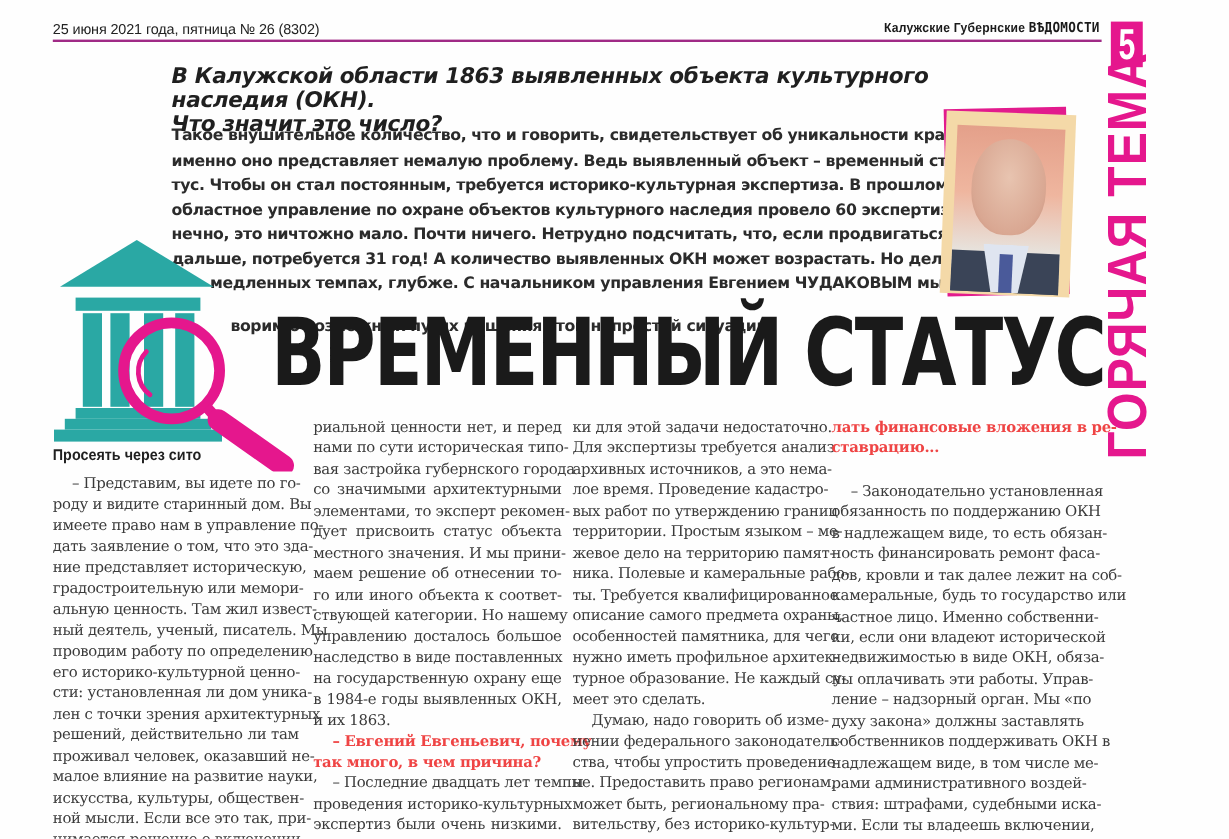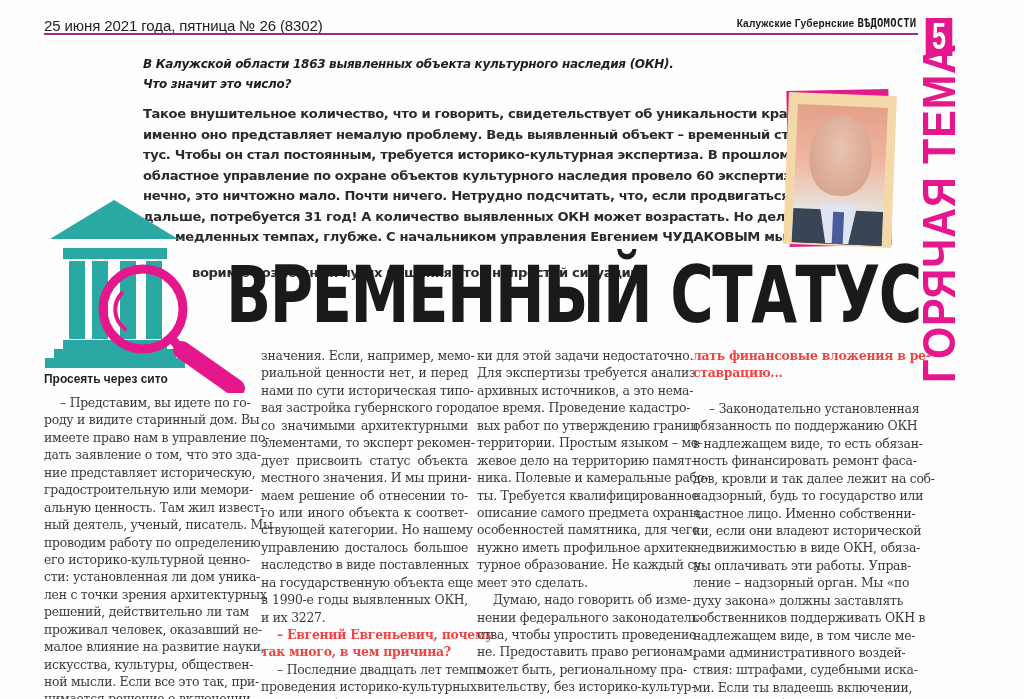--- a/index.html
+++ b/index.html
@@ -6,21 +6,21 @@
     body {
       width: 1024px; height: 699px; overflow: hidden; position: relative;
       background: #fefefe; color: #2a2a2a;
       font-family: "DejaVu Serif", serif;
     }
     .abs { position: absolute; }
 
     
     .hdr-date {
       left: 44px; top: 17px; font-family: "Liberation Sans", sans-serif;
-      font-size: 15px; color: #222; letter-spacing: -0.1px;
+      font-size: 12px; color: #222; letter-spacing: -0.1px;
     }
     .hdr-line { left: 44px; top: 33px; width: 874px; height: 2px; background: #a02a86; }
     .hdr-title {
       right: 108px; top: 16px; font-family: "Liberation Sans", sans-serif;
       font-size: 11px; font-weight: bold; color: #1a1a1a; letter-spacing: 0.2px;
       transform: scaleX(0.92); transform-origin: right center;
     }
     .hdr-title b { font-family: "DejaVu Sans Mono", monospace; font-size: 11.5px; }
     .page-box {
       left: 920px; top: 18px; width: 38px; height: 38px; background: #e5178d;
@@ -36,21 +36,21 @@
       transform: translate(-50%, -50%) rotate(-90deg) scaleX(0.9);
       white-space: nowrap; color: #e5178d;
       font-family: "Liberation Sans", sans-serif; font-weight: bold;
       font-size: 46px; letter-spacing: 1px; line-height: 42px;
     }
 
     
     .lead-q {
       left: 143px; top: 54px; width: 680px;
       font-family: "DejaVu Sans", sans-serif; font-style: italic; font-weight: bold;
-      font-size: 12px; line-height: 20px; color: #1f1f1f; letter-spacing: -0.3px;
+      font-size: 18px; line-height: 20px; color: #1f1f1f; letter-spacing: -0.3px;
     }
     .lead-p {
       font-family: "DejaVu Sans", sans-serif; font-weight: bold;
       font-size: 13.1px; line-height: 20.4px; color: #2b2b2b; letter-spacing: -0.35px;
       white-space: nowrap;
     }
 
     
     .photo-wrap { left: 786px; top: 90px; width: 112px; height: 160px; }
     .photo-back {
@@ -191,36 +191,35 @@
     <span class="ln just">сти: установленная ли дом уника-</span>
     <span class="ln just">лен с точки зрения архитектурных</span>
     <span class="ln just">решений, действительно ли там</span>
     <span class="ln just">проживал человек, оказавший не-</span>
     <span class="ln just">малое влияние на развитие науки,</span>
     <span class="ln just">искусства, культуры, обществен-</span>
     <span class="ln just">ной мысли. Если все это так, при-</span>
     <span class="ln just">нимается решение о включении</span>
   </div>
 <div class="abs col col2">
-    <span class="ln just">значения. Если, например, мемо-</span>
     <span class="ln just">риальной ценности нет, и перед</span>
     <span class="ln just">нами по сути историческая типо-</span>
     <span class="ln just">вая застройка губернского города</span>
     <span class="ln just">со значимыми архитектурными</span>
     <span class="ln just">элементами, то эксперт рекомен-</span>
     <span class="ln just">дует присвоить статус объекта</span>
     <span class="ln just">местного значения. И мы прини-</span>
     <span class="ln just">маем решение об отнесении то-</span>
     <span class="ln just">го или иного объекта к соответ-</span>
     <span class="ln just">ствующей категории. Но нашему</span>
     <span class="ln just">управлению досталось большое</span>
     <span class="ln just">наследство в виде поставленных</span>
-    <span class="ln just">на государственную объекта еще</span>
-    <span class="ln just">в 1990-е годы выявленных ОКН,</span>
-    <span class="ln">и их 3227.</span>
+    <span class="ln just">на государственную охрану еще</span>
+    <span class="ln just">в 1984-е годы выявленных ОКН,</span>
+    <span class="ln">и их 1863.</span>
     <span class="ln just q" style="padding-left: 16px;">– Евгений Евгеньевич, почему</span>
     <span class="ln q">так много, в чем причина?</span>
     <span class="ln just" style="padding-left: 16px;">– Последние двадцать лет темпы</span>
     <span class="ln just">проведения историко-культурных</span>
     <span class="ln just">экспертиз были очень низкими.</span>
   </div>
 <div class="abs col col3">
     <span class="ln just">ки для этой задачи недостаточно.</span>
     <span class="ln just">Для экспертизы требуется анализ</span>
     <span class="ln just">архивных источников, а это нема-</span>
@@ -243,21 +242,21 @@
     <span class="ln just">вительству, без историко-культур-</span>
   </div>
 <div class="abs col col4">
     <span class="ln just q">лать финансовые вложения в ре-</span>
     <span class="ln q">ставрацию...</span>
     <span class="ln just" style="padding-left: 16px; margin-top: 18px;">– Законодательно установленная</span>
     <span class="ln just">обязанность по поддержанию ОКН</span>
     <span class="ln just">в надлежащем виде, то есть обязан-</span>
     <span class="ln just">ность финансировать ремонт фаса-</span>
     <span class="ln just">дов, кровли и так далее лежит на соб-</span>
-    <span class="ln just">надзорный, будь то государство или</span>
+    <span class="ln just">камеральные, будь то государство или</span>
     <span class="ln just">частное лицо. Именно собственни-</span>
     <span class="ln just">ки, если они владеют исторической</span>
     <span class="ln just">недвижимостью в виде ОКН, обяза-</span>
     <span class="ln just">ны оплачивать эти работы. Управ-</span>
     <span class="ln just">ление – надзорный орган. Мы «по</span>
     <span class="ln just">духу закона» должны заставлять</span>
     <span class="ln just">собственников поддерживать ОКН в</span>
     <span class="ln just">надлежащем виде, в том числе ме-</span>
     <span class="ln just">рами административного воздей-</span>
     <span class="ln just">ствия: штрафами, судебными иска-</span>

